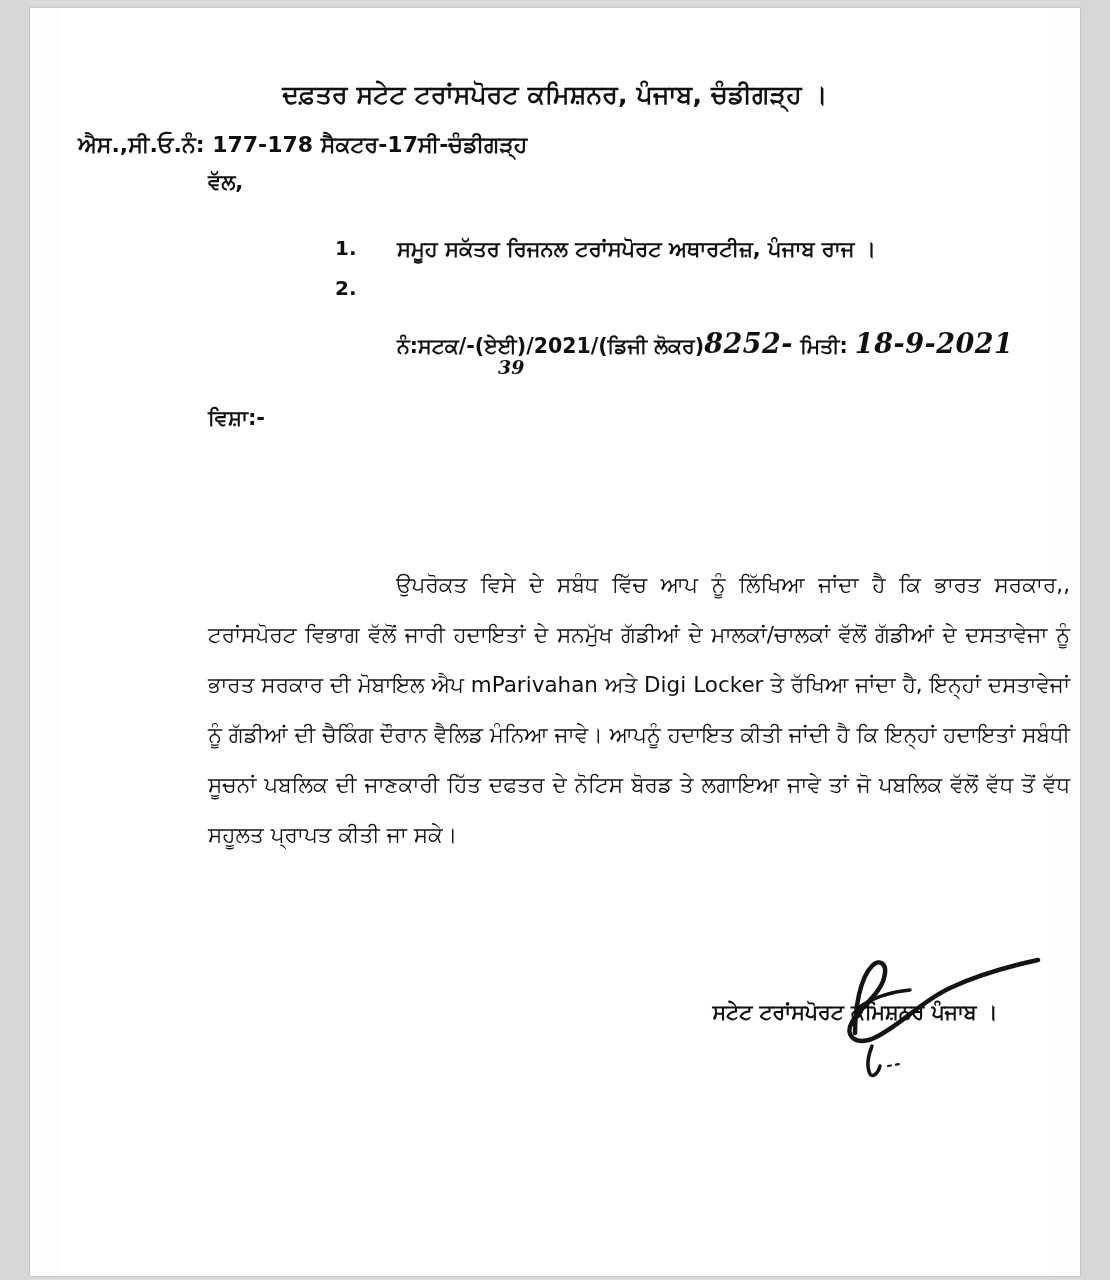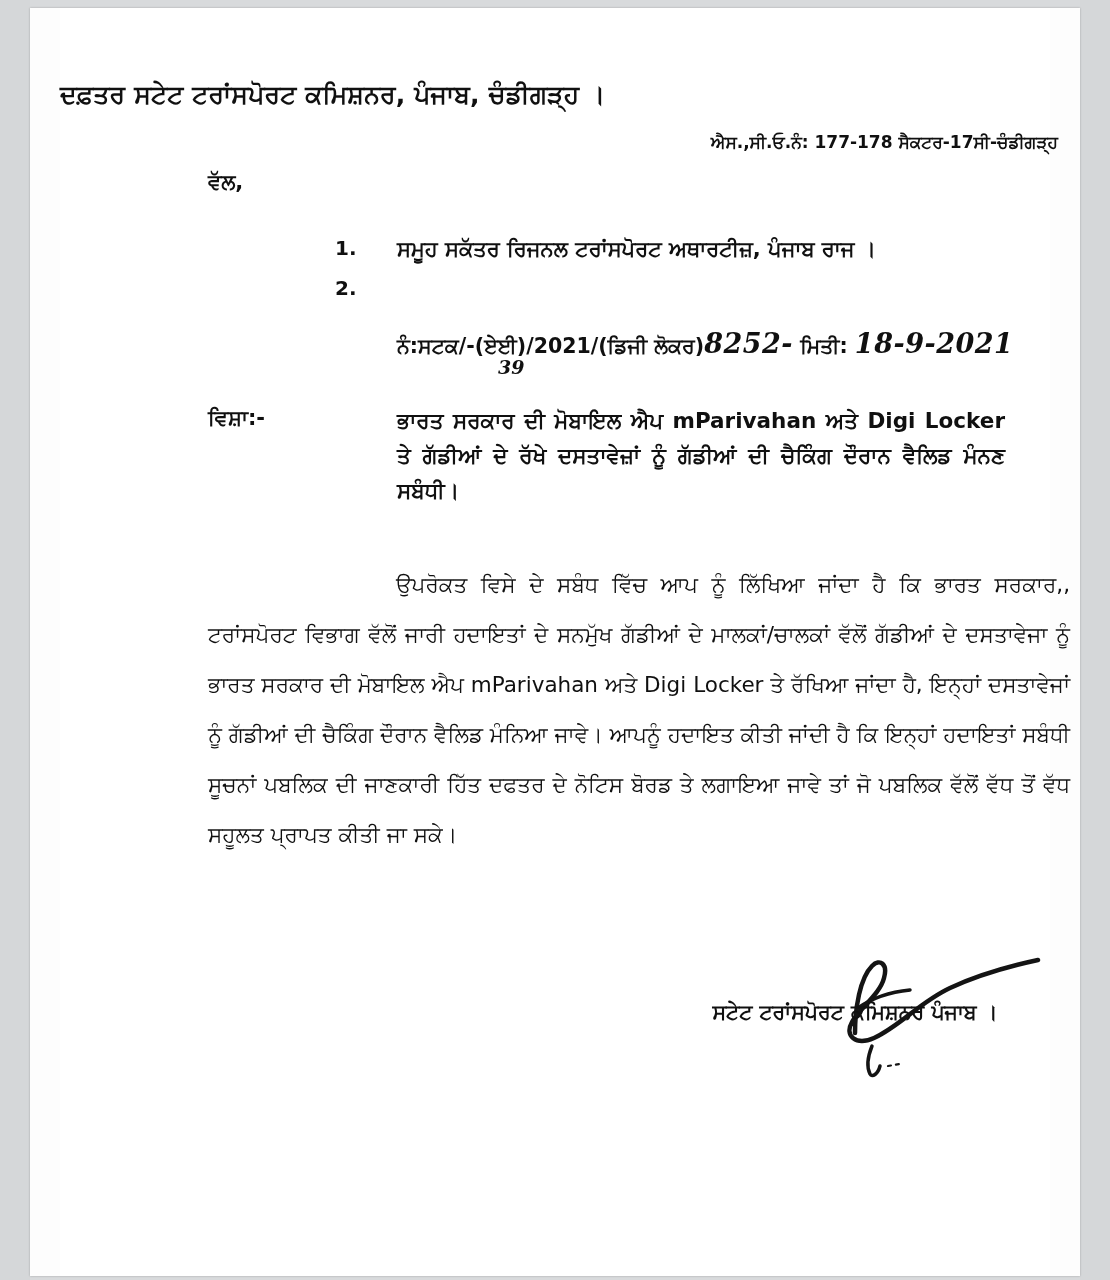--- a/index.html
+++ b/index.html
@@ -56,31 +56,32 @@
     height: 1268px;
     color: #101010;
   }
 
   
   .hdr-title {
     position: absolute;
     top: 72px;
     left: 0;
     width: 990px;
+    text-align: center;
     font-size: 25px;
     font-weight: bold;
     letter-spacing: 0.2px;
   }
   .hdr-sub {
     position: absolute;
     top: 124px;
-    left: 8px;
-    width: 990px;
-    text-align: right;
-    font-size: 17px;
+    left: 18px;
+    width: 990px;
+    text-align: left;
+    font-size: 22px;
     font-weight: bold;
   }
 
   
   .vall {
     position: absolute;
     top: 162px;
     left: 148px;
     font-size: 21px;
     font-weight: bold;
@@ -217,21 +218,20 @@
           </div>
         </div>
 
         <div class="refline">
           <span>ਨੰ:ਸਟਕ/-(ਏਈ)/2021/(ਡਿਜੀ ਲੋਕਰ)</span><span class="hand">8252-</span>&nbsp;<span>ਮਿਤੀ:</span>&nbsp;<span class="hand">18-9-2021</span>
         </div>
         <div class="hand-small">39</div>
 
         <div class="subj-label">ਵਿਸ਼ਾ:-</div>
 
-        <div class="subj-body">ਭਾਰਤ ਸਰਕਾਰ ਦੀ ਮੋਬਾਇਲ ਐਪ mParivahan ਅਤੇ Digi Locker ਤੇ ਗੱਡੀਆਂ ਦੇ ਰੱਖੇ ਦਸਤਾਵੇਜ਼ਾਂ ਨੂੰ ਗੱਡੀਆਂ ਦੀ ਚੈਕਿੰਗ ਦੌਰਾਨ ਵੈਲਿਡ ਮੰਨਣ ਸਬੰਧੀ।</div>
 
         <div class="body-para">
           <span class="indent"></span><span>ਉਪਰੋਕਤ ਵਿਸੇ ਦੇ ਸਬੰਧ ਵਿੱਚ ਆਪ ਨੂੰ ਲਿੱਖਿਆ ਜਾਂਦਾ ਹੈ ਕਿ ਭਾਰਤ ਸਰਕਾਰ,, ਟਰਾਂਸਪੋਰਟ ਵਿਭਾਗ ਵੱਲੋਂ ਜਾਰੀ ਹਦਾਇਤਾਂ ਦੇ ਸਨਮੁੱਖ ਗੱਡੀਆਂ ਦੇ ਮਾਲਕਾਂ/ਚਾਲਕਾਂ ਵੱਲੋਂ ਗੱਡੀਆਂ ਦੇ ਦਸਤਾਵੇਜਾ ਨੂੰ ਭਾਰਤ ਸਰਕਾਰ ਦੀ ਮੋਬਾਇਲ ਐਪ mParivahan ਅਤੇ Digi Locker ਤੇ ਰੱਖਿਆ ਜਾਂਦਾ ਹੈ, ਇਨ੍ਹਾਂ ਦਸਤਾਵੇਜਾਂ ਨੂੰ ਗੱਡੀਆਂ ਦੀ ਚੈਕਿੰਗ ਦੌਰਾਨ ਵੈਲਿਡ ਮੰਨਿਆ ਜਾਵੇ। ਆਪਨੂੰ ਹਦਾਇਤ ਕੀਤੀ ਜਾਂਦੀ ਹੈ ਕਿ ਇਨ੍ਹਾਂ ਹਦਾਇਤਾਂ ਸਬੰਧੀ ਸੂਚਨਾਂ ਪਬਲਿਕ ਦੀ ਜਾਣਕਾਰੀ ਹਿੱਤ ਦਫਤਰ ਦੇ ਨੋਟਿਸ ਬੋਰਡ ਤੇ ਲਗਾਇਆ ਜਾਵੇ ਤਾਂ ਜੋ ਪਬਲਿਕ ਵੱਲੋਂ ਵੱਧ ਤੋਂ ਵੱਧ ਸਹੂਲਤ ਪ੍ਰਾਪਤ ਕੀਤੀ ਜਾ ਸਕੇ।</span>
         </div>
 
         <svg class="sig-svg" viewBox="0 0 290 140">
           <path d="M95 95 C 95 70, 100 40, 112 28 C 120 20, 128 26, 124 40 C 120 56, 100 70, 92 84 C 84 98, 96 108, 114 100 C 140 88, 160 64, 190 50 C 220 36, 250 28, 278 22" fill="none" stroke="#141414" stroke-width="4.5" stroke-linecap="round"></path>
           <path d="M98 70 C 112 60, 130 54, 150 52" fill="none" stroke="#141414" stroke-width="3.5" stroke-linecap="round"></path>
           <path d="M112 108 C 108 118, 106 128, 110 136 C 112 140, 118 136, 120 128" fill="none" stroke="#141414" stroke-width="3.5" stroke-linecap="round"></path>
           <path d="M128 128 l 12 -2" fill="none" stroke="#141414" stroke-width="2.2" stroke-linecap="round" stroke-dasharray="3 5"></path>

